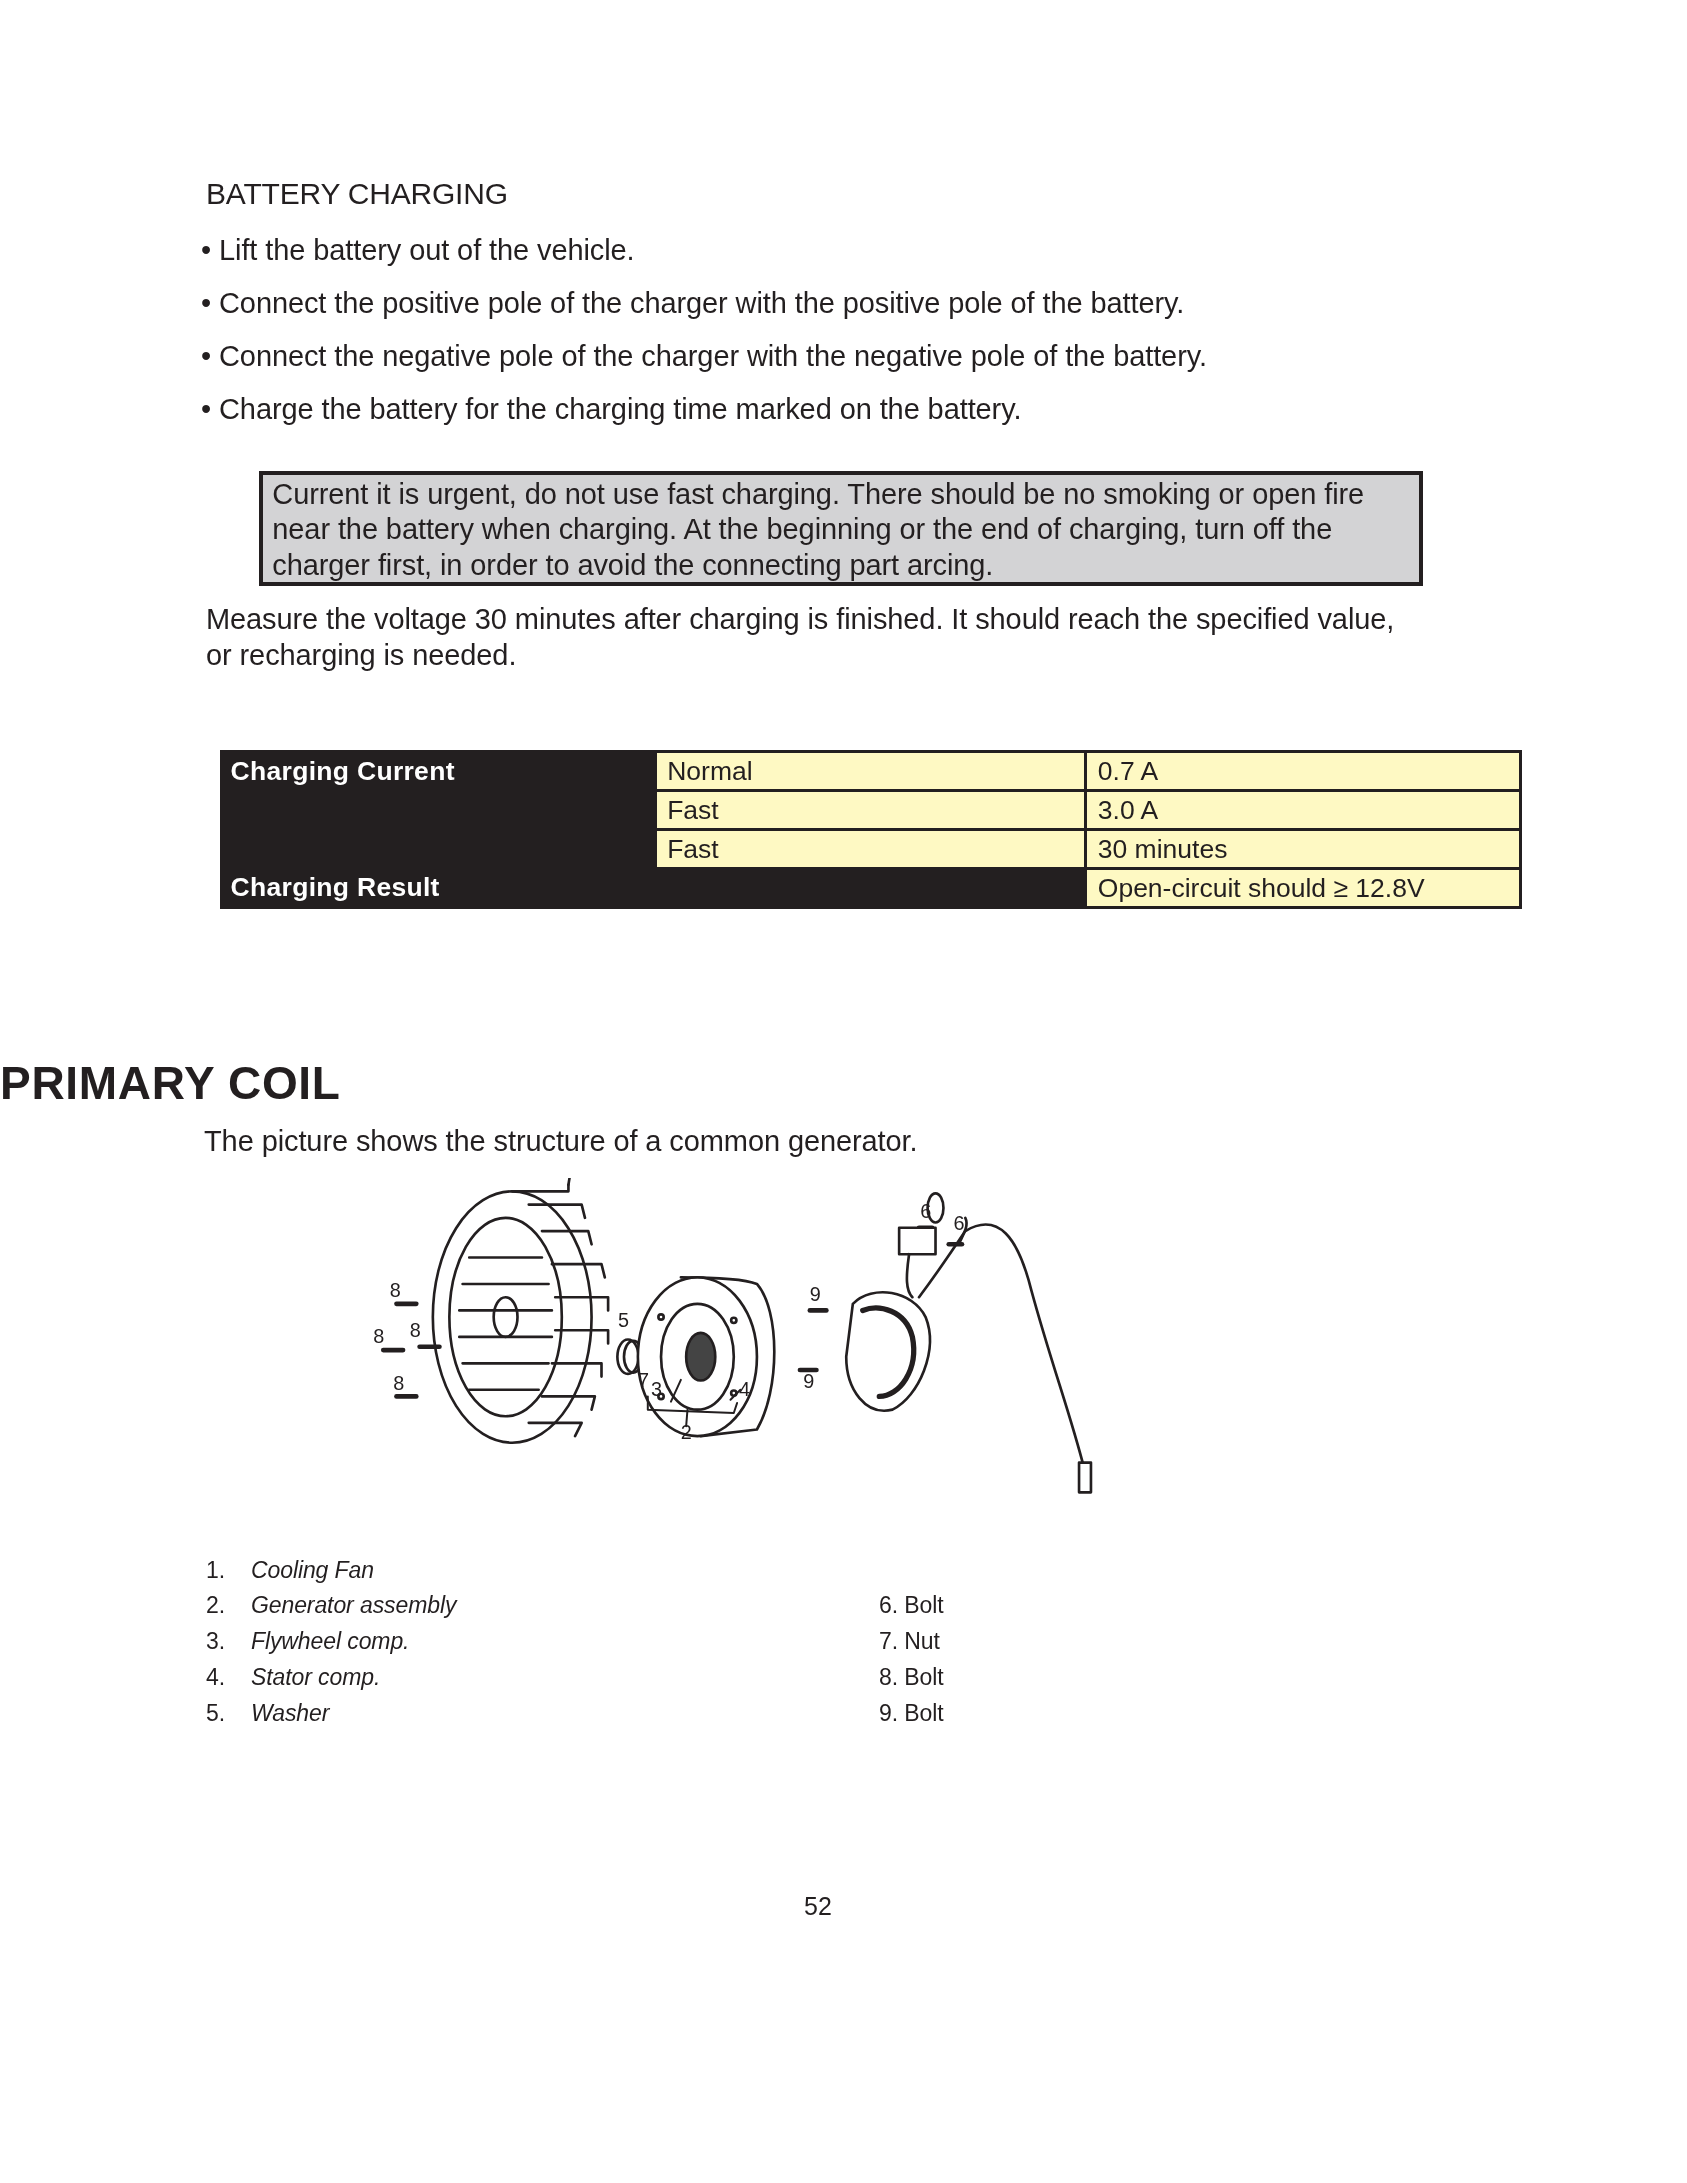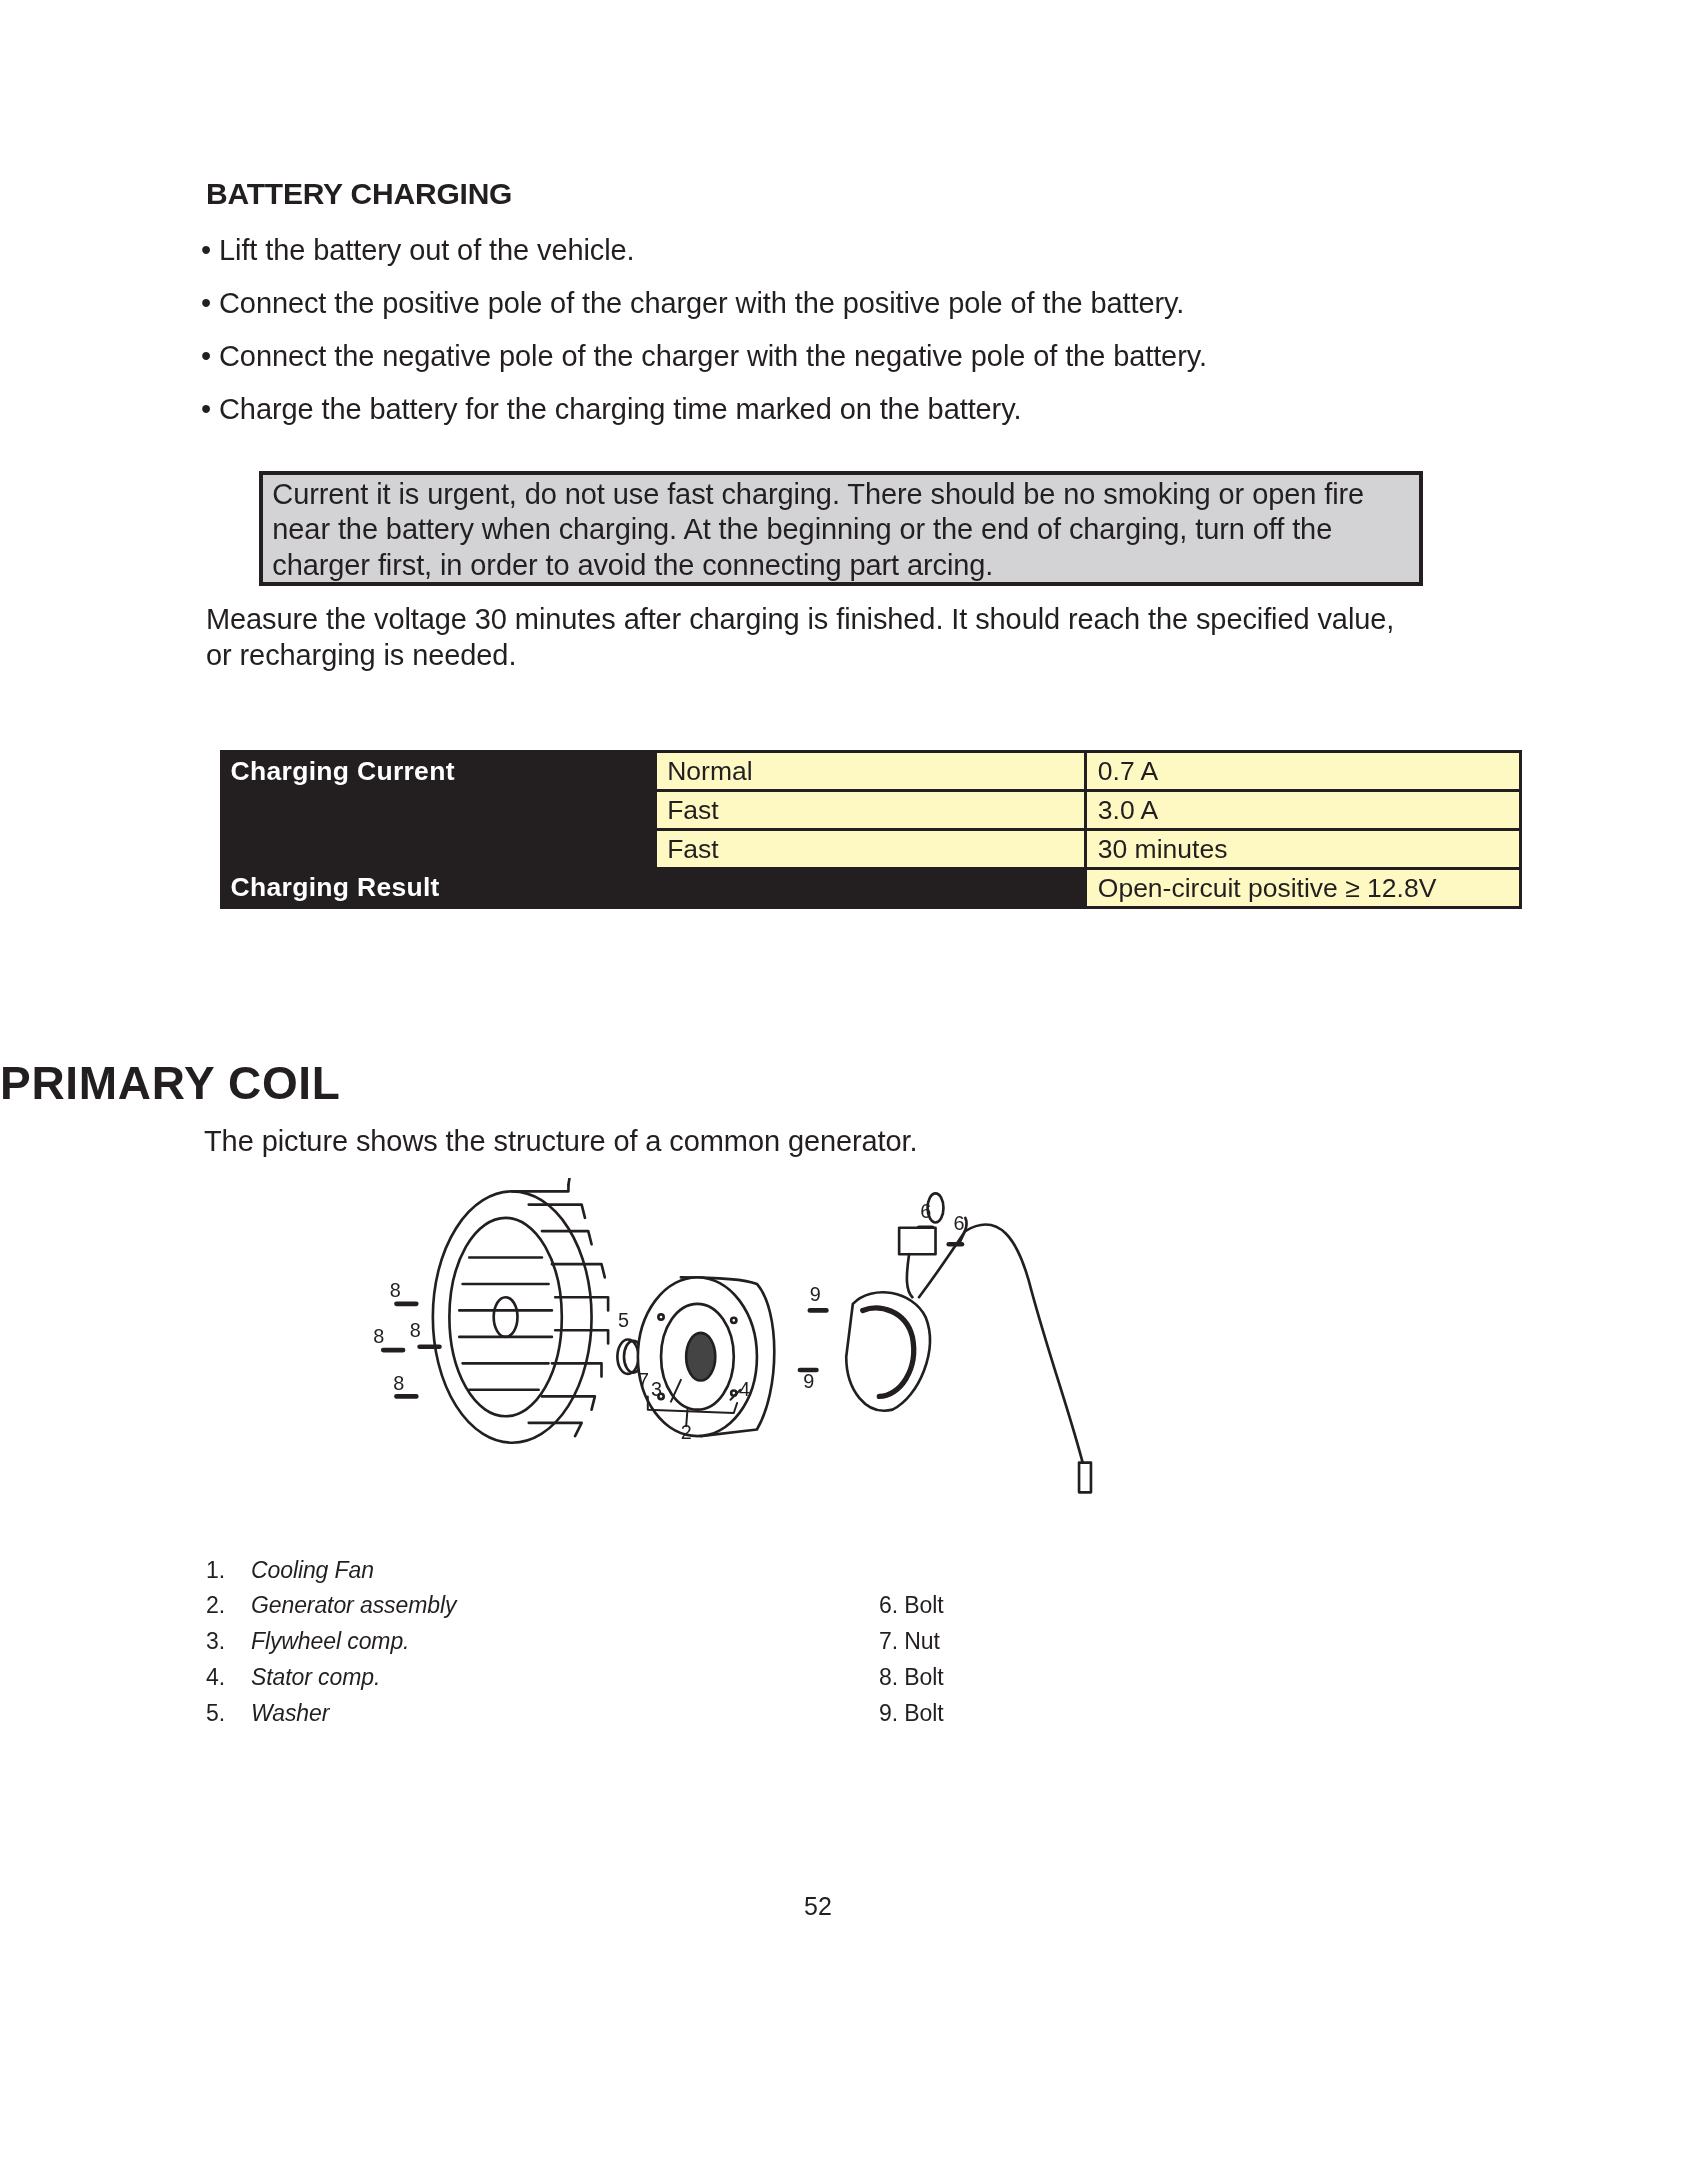--- a/index.html
+++ b/index.html
@@ -1,19 +1,19 @@
 <!DOCTYPE html>
 <html style="font-size:10.6px"><head>
 <meta charset="utf-8">
 <style>
   html, body { margin: 0; padding: 0; background: #ffffff; }
   body { width: 1687px; height: 2183px; position: relative; overflow: hidden;
          font-family: "Liberation Sans", "DejaVu Sans", sans-serif; color: #231f20; }
   .abs { position: absolute; white-space: nowrap; }
-  .h-battery { left: 206px; top: 177px; font-size: 30px; font-weight: bold; letter-spacing: -0.2px; }
+  .h-battery { left: 206px; top: 177px; font-size: 30px; font-weight: normal; letter-spacing: -0.2px; }
   .bullet { left: 201px; font-size: 29px; letter-spacing: -0.1px; }
   .warn { left: 259px; top: 471px; width: 1156px; height: 107px; background: #d3d3d5;
           border: 4px solid #231f20; box-sizing: content-box; }
   .warn-line { position: absolute; left: 9.3px; font-size: 29px; letter-spacing: -0.1px; white-space: nowrap; }
   .para { left: 206px; font-size: 29px; letter-spacing: -0.1px; }
   table.spec { position: absolute; left: 220px; top: 750px; width: 1302px; border-collapse: collapse; padding-left: 24px; }
   table.spec td { height: 36px; padding: 0 0 0 10.6px; font-size: 26.5px; vertical-align: middle; white-space: nowrap; }
   td.lab { background: #231f20; color: #ffffff; font-weight: 900; font-size: 26.5px; width: 423px; letter-spacing: 0.3px; }
   td.val { background: #fef9c3; border: 3.3px solid #231f20; }
   td.mid { width: 417px; }
@@ -58,21 +58,21 @@
     <td class="val">3.0 A</td>
   </tr>
   <tr>
     <td class="lab"></td>
     <td class="val mid">Fast</td>
     <td class="val">30 minutes</td>
   </tr>
   <tr>
     <td class="lab" style="border-bottom:3.3px solid #231f20">Charging Result</td>
     <td class="lab mid" style="border-bottom:3.3px solid #231f20"></td>
-    <td class="val">Open-circuit positive ≥ 12.8V</td>
+    <td class="val">Open-circuit should ≥ 12.8V</td>
   </tr>
 </tbody>
   </table>
 
 <div class="abs h-primary">PRIMARY COIL</div>
 <div class="abs intro">The picture shows the structure of a common generator.</div>
 
 <svg class="figure" viewBox="0 0 1400 500" fill="none" stroke="#231f20" stroke-width="4" stroke-linecap="round" stroke-linejoin="round">
 
   <g>

